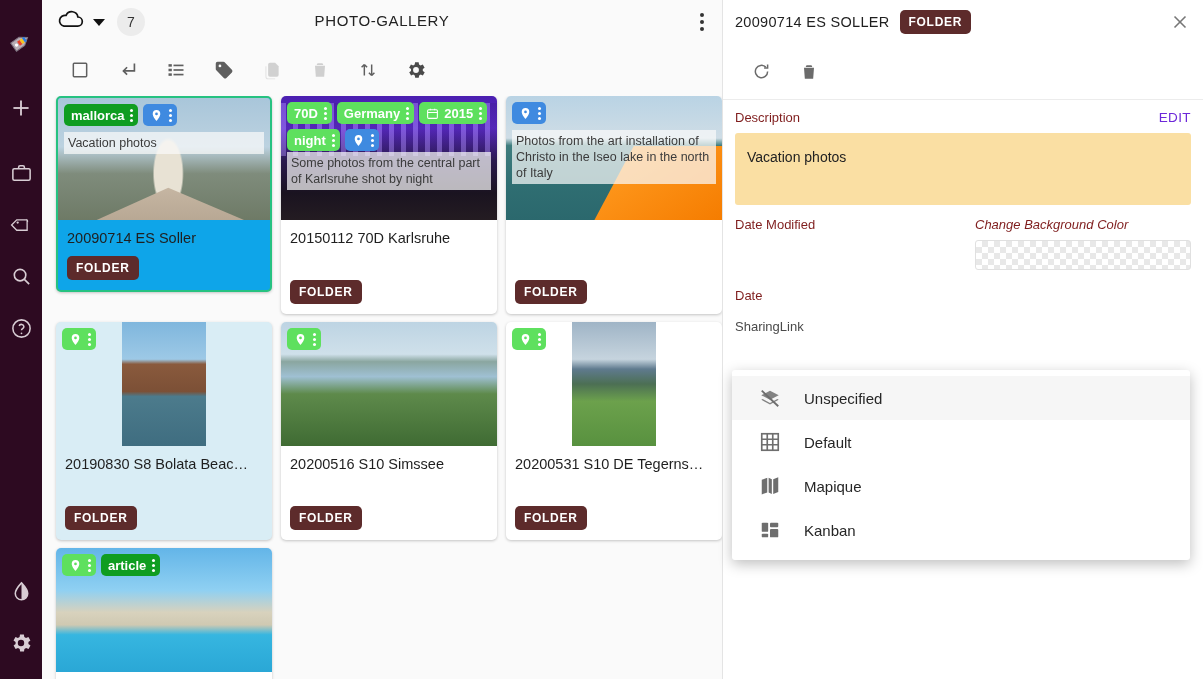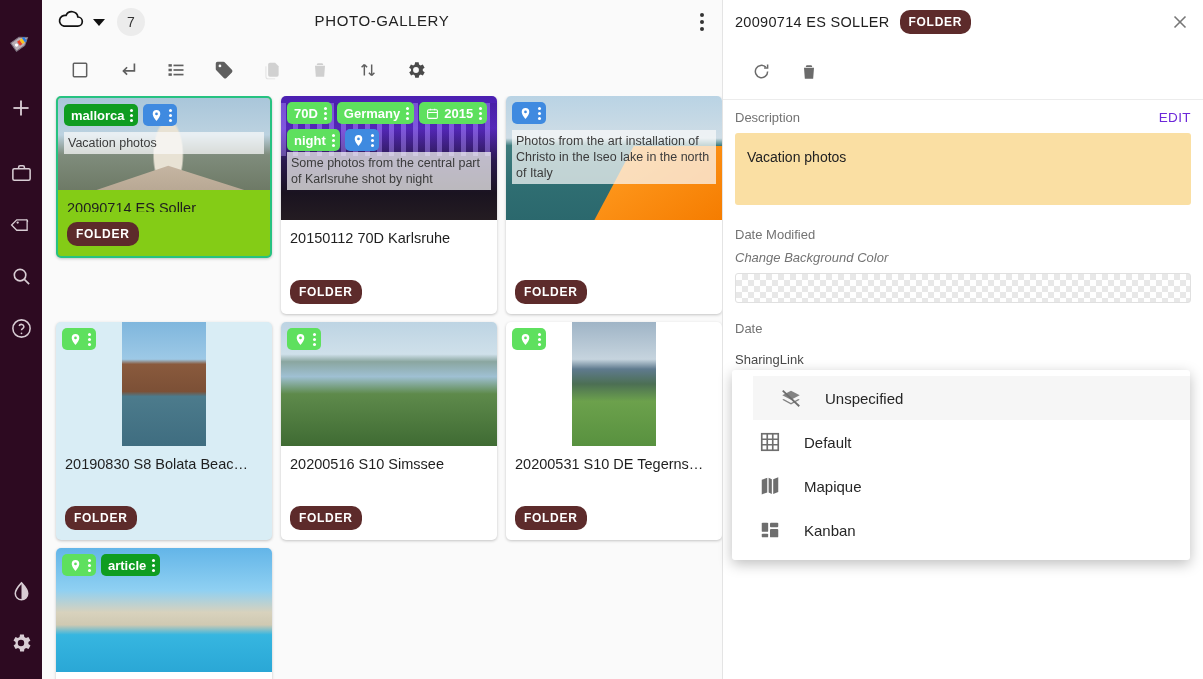--- a/index.html
+++ b/index.html
@@ -71,21 +71,21 @@
   .grid {
     display: grid; grid-template-columns: repeat(3, 216px);
     gap: 8px 9px; align-content: start;
   }
   .card {
     background: #fff; border-radius: 5px; overflow: hidden;
     box-shadow: 0 1px 3px rgba(0,0,0,.22); position: relative;
     height: 218px; display: flex; flex-direction: column;
   }
   .card.selected {
-    background: #84cc16; border: 2px solid #26c281; height: 162px;
+    background: #0ea5e9; border: 2px solid #26c281; height: 196px;
   }
   .card.bluebg { background: #d9edf5; }
   .thumb {
     height: 124px; position: relative; overflow: hidden;
     display: flex; align-items: center; justify-content: center;
   }
   .thumb-img { position: absolute; inset: 0; }
   .thumb-img.portrait { left: 50%; transform: translateX(-50%); width: 84px; right: auto; }
 
   
@@ -154,21 +154,21 @@
   .desc-overlay.two { top: 56px; }
 
   .card-title {
     padding: 10px 9px 0 9px; font-size: 14.5px; color: #1f1f1f;
     white-space: nowrap; overflow: hidden; text-overflow: ellipsis;
   }
   .card-foot { padding: 10px 9px 10px 9px; margin-top: auto; }
   .badge-folder {
     display: inline-block; background: #5d2b2b; color: #fff;
     font-size: 12px; font-weight: 600; letter-spacing: .7px;
-    padding: 5px 9px; border-radius: 10px;
+    padding: 5px 9px; border-radius: 5px;
   }
 
   
   .panel {
     width: 481px; flex: 0 0 481px; height: 679px; background: #fff;
     border-left: 1px solid #e4e4e4; display: flex; flex-direction: column;
     position: relative;
   }
   .panel-header {
     height: 44px; flex: 0 0 44px; display: flex; align-items: center;
@@ -176,28 +176,28 @@
   }
   .panel-title { font-size: 14.5px; color: #1f1f1f; letter-spacing: .3px; }
   .panel-close { margin-left: auto; color: #777; cursor: pointer; display: flex; }
   .panel-toolbar {
     height: 56px; flex: 0 0 56px; display: flex; align-items: center;
     padding: 0 14px; border-bottom: 1px solid #ececec;
   }
   .pt-btn { width: 48px; height: 40px; display: flex; align-items: center; justify-content: center; color: #6b6b6b; cursor: pointer; }
 
   .panel-body { padding: 10px 12px 0 12px; flex: 1 1 auto; position: relative; }
-  .field-label { font-size: 13px; color: #737373; }
+  .field-label { font-size: 13px; color: #7f1d1d; }
   .row-between { display: flex; align-items: center; justify-content: space-between; }
   .edit-link { color: #6d28d9; font-size: 13.5px; letter-spacing: .4px; cursor: pointer; }
   .desc-box {
     margin-top: 8px; background: #fadfa3; border-radius: 3px;
     height: 72px; padding: 16px 12px; font-size: 14px; color: #222;
   }
-  .two-col { display: flex; margin-top: 22px; gap: 8px; flex-direction: column; }
+  .two-col { display: flex; margin-top: 12px; gap: 8px; }
   .col-left { width: 232px; }
   .col-right { flex: 1 1 auto; font-style: italic; }
   .swatch {
     margin-top: 8px; height: 30px; border: 1px solid #e0e0e0; border-radius: 3px;
     background-image:
       linear-gradient(45deg, #e8e8e8 25%, transparent 25%),
       linear-gradient(-45deg, #e8e8e8 25%, transparent 25%),
       linear-gradient(45deg, transparent 75%, #e8e8e8 75%),
       linear-gradient(-45deg, transparent 75%, #e8e8e8 75%);
     background-size: 12px 12px;
@@ -219,21 +219,21 @@
   .dropdown {
     position: absolute; left: 732px; top: 370px; width: 458px;
     background: #fff; border-radius: 3px;
     box-shadow: 0 4px 14px rgba(0,0,0,.26); z-index: 50; overflow: hidden;
     padding: 6px 0 8px 0;
   }
   .dd-item {
     height: 44px; display: flex; align-items: center; gap: 22px;
     padding: 0 0 0 26px; cursor: pointer; font-size: 15px; color: #262626;
   }
-  .dd-item.hover { background: #f6f6f6; margin-left: 21px; }
+  .dd-item.hover { background: #f6f6f6; }
   .dd-item.active { background: #e9e9e9; }
   .dd-icon { width: 24px; display: flex; align-items: center; justify-content: center; color: #6e6e6e; }
 </style>
 </head>
 <body>
 
 <div class="app">
 
   <div class="rail">
     <div class="rail-icon" style="margin-top:16px">

